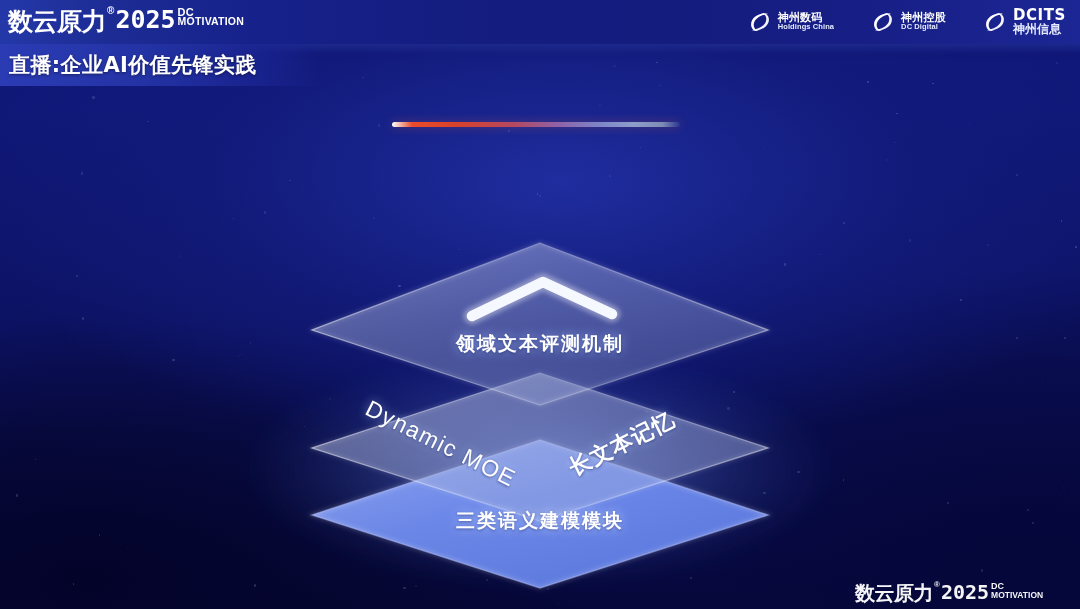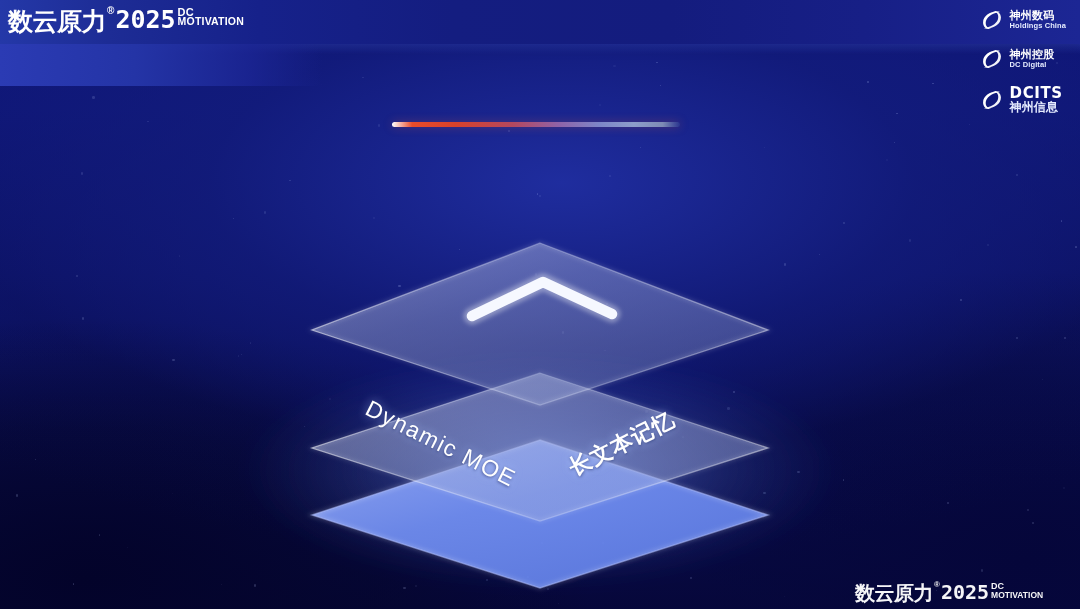--- a/index.html
+++ b/index.html
@@ -100,23 +100,22 @@
     font-family: "DejaVu Sans", "Liberation Sans", sans-serif;
     text-shadow: 0 1px 3px rgba(0,0,0,0.45);
     white-space: nowrap;
   }
 
   
   .partners {
     position: absolute;
     right: 14px; top: 7px;
     display: flex;
-    align-items: flex-start;
-    gap: 13px;
-    flex-direction: column;
+    align-items: center;
+    gap: 36px;
   }
   .partner {
     display: flex;
     align-items: center;
     gap: 5px;
   }
   .partner .swirl {
     width: 26px; height: 26px;
     flex: 0 0 26px;
   }
@@ -416,25 +415,27 @@
       <polygon points="540,243 768,330 540,405 312,330" fill="url(#gTop)" stroke="url(#gEdge)" stroke-width="1.3"></polygon>
       <polygon points="540,243 768,330 540,405 312,330" fill="none" stroke="#ffffff" stroke-opacity="0.20" stroke-width="2.6" filter="url(#blurTiny)"></polygon>
     </g>
 
     <g>
       <polyline points="472,316 543,282 612,314" fill="none" stroke="#ffffff" stroke-opacity="0.35" stroke-width="17" stroke-linecap="round" stroke-linejoin="round" filter="url(#blurTiny)"></polyline>
       <polyline points="472,316 543,282 612,314" fill="none" stroke="#f6f8ff" stroke-width="10.5" stroke-linecap="round" stroke-linejoin="round"></polyline>
     </g>
   </svg>
 
+  <div class="layer-label" id="label-top">领域文本评测机制</div>
 
   <div class="layer-label" id="label-moe">Dynamic  MOE</div>
 
   <div class="layer-label" id="label-mem">长文本记忆</div>
 
+  <div class="layer-label" id="label-bottom">三类语义建模模块</div>
 
   <div class="header-band"></div>
   <div class="band-glow"></div>
 
   <div class="brandmark" id="brand-top">
     <span class="cn">数云原力</span>
     <span class="reg">®</span>
     <span class="yr">2025</span>
     <span class="dc-block">
       <span class="dc">DC</span>
@@ -473,20 +474,21 @@
       </svg>
       <span class="ptxt">
         <span class="ptop">DCITS</span>
         <span class="pbot">神州信息</span>
       </span>
     </div>
 
   </div>
 
   <div class="live-strip"></div>
+  <div class="live-text">直播:企业AI价值先锋实践</div>
 
 
   <div class="divider"></div>
 
 
   <div class="brandmark" id="brand-bottom">
     <span class="cn">数云原力</span>
     <span class="reg">®</span>
     <span class="yr">2025</span>
     <span class="dc-block">

